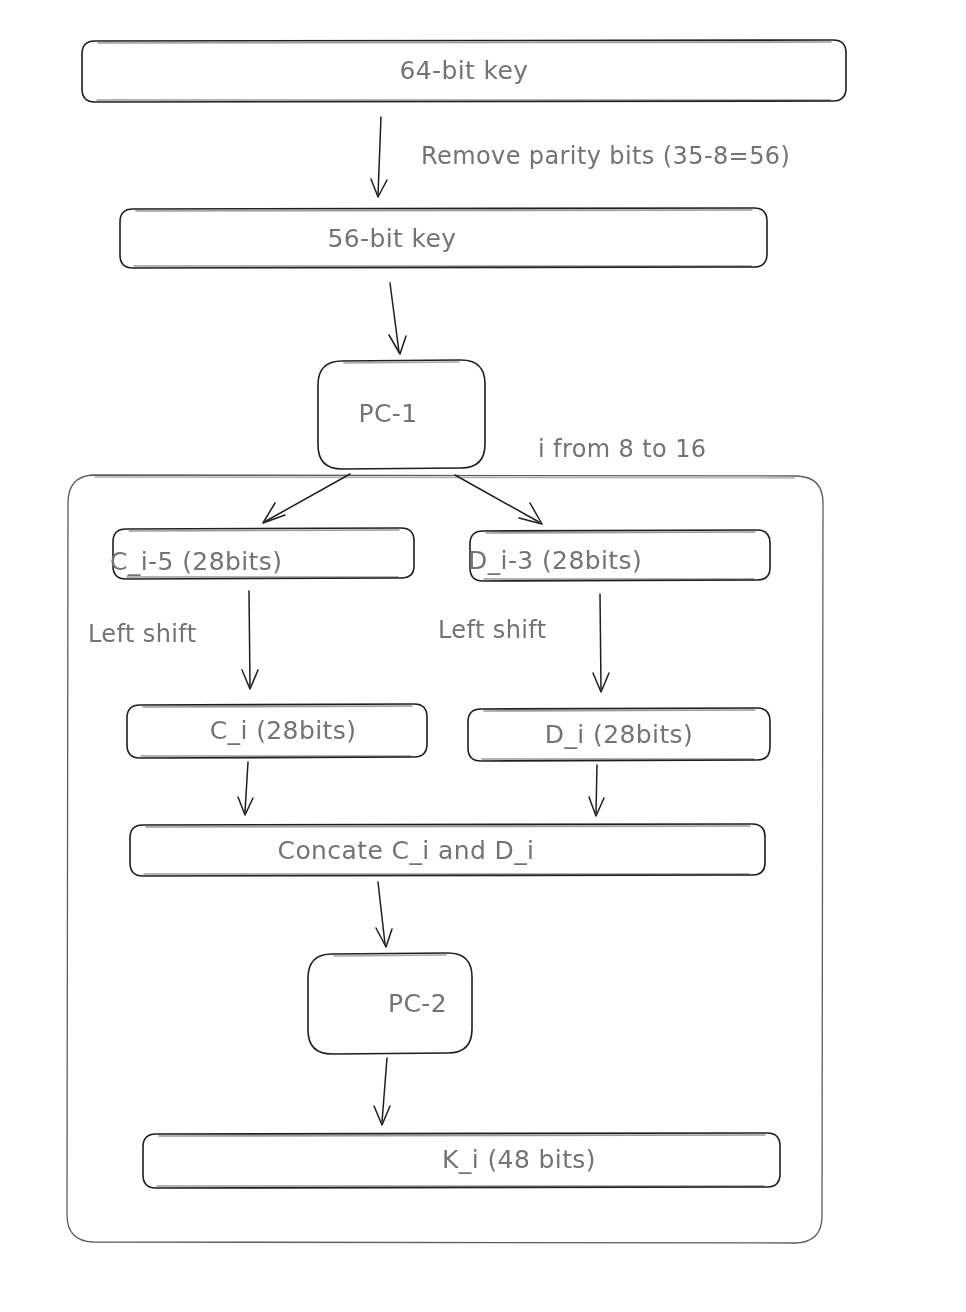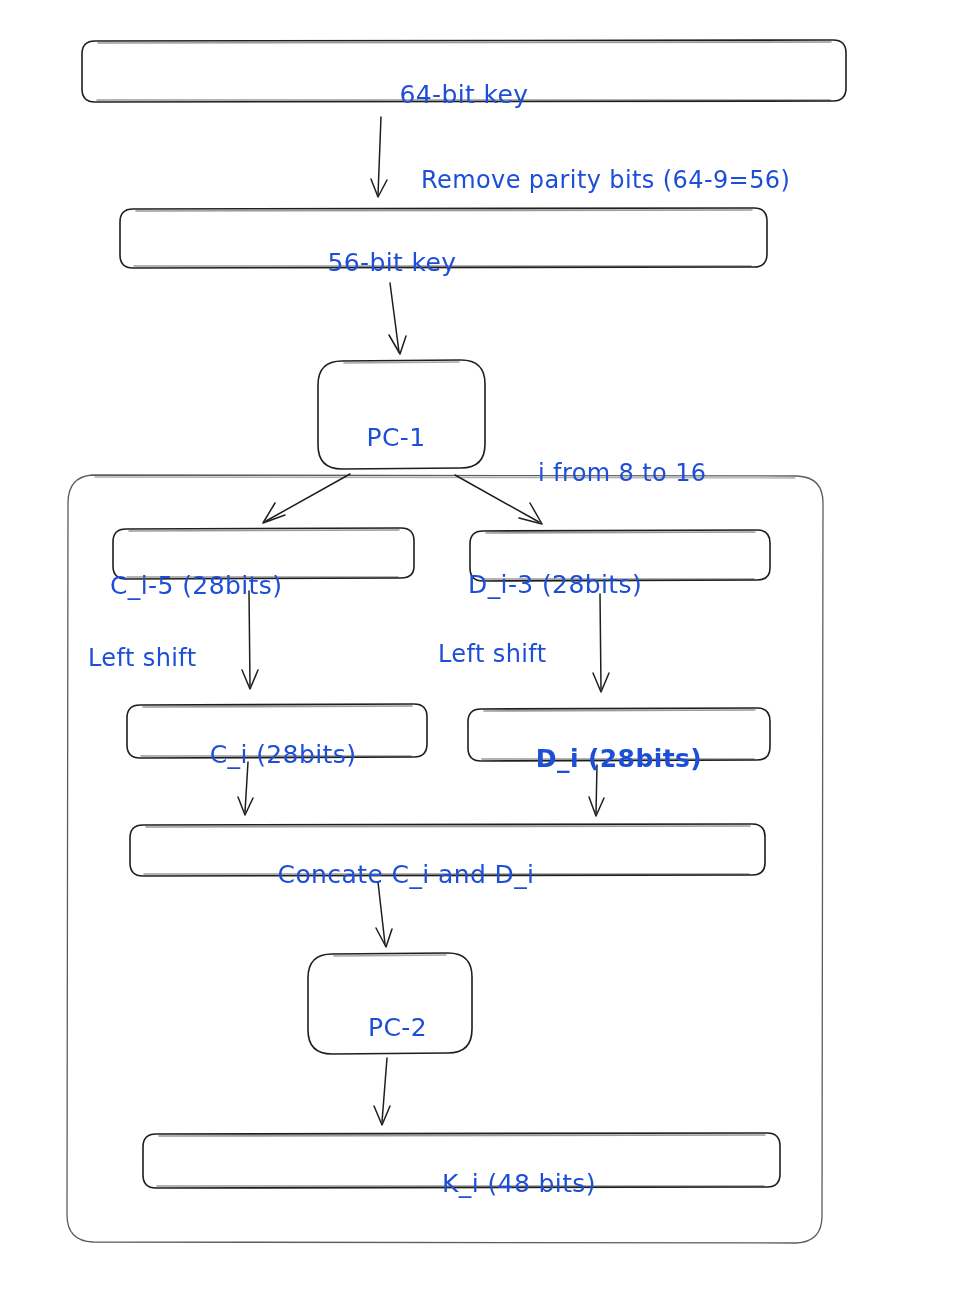--- a/index.html
+++ b/index.html
@@ -41,24 +41,23 @@
   .edge-stroke {
     fill: none;
     stroke: #1e1e1e;
     stroke-width: 1.5;
     stroke-linecap: round;
     stroke-linejoin: round;
   }
   .lbl {
     position: absolute;
     font-family: "DejaVu Sans", sans-serif;
-    color: #1d4ed8;
+    color: #737373;
     white-space: nowrap;
     letter-spacing: 0.4px;
-    margin-top: 24px;
     -webkit-font-smoothing: antialiased;
   }
   .node-lbl {
     font-size: 25px;
     line-height: 1;
   }
   .edge-lbl {
     font-size: 24px;
     line-height: 1;
   }
@@ -183,39 +182,39 @@
     <g>
       <path class="shape-stroke" d="M 156 1134 L 767 1133 Q 780 1133 780 1146 L 780 1174 Q 780 1187 767 1187 L 156 1188 Q 143 1188 143 1175 L 143 1147 Q 143 1134 156 1134 Z"></path>
       <path class="shape-stroke" d="M 159 1136 L 765 1135" opacity="0.45"></path>
       <path class="shape-stroke" d="M 157 1186 L 764 1186" opacity="0.45"></path>
     </g>
 
   </svg>
 
   <div class="lbl node-lbl center" style="left:82px; top:58px; width:764px;">64-bit key</div>
 
-  <div class="lbl edge-lbl" style="left:421px; top:144px;">Remove parity bits (64-9=56)</div>
+  <div class="lbl edge-lbl" style="left:421px; top:144px;">Remove parity bits (35-8=56)</div>
 
   <div class="lbl node-lbl center" style="left:120px; top:226px; width:544px;">56-bit key</div>
 
-  <div class="lbl node-lbl center" style="left:326px; top:401px; width:140px;">PC-1</div>
+  <div class="lbl node-lbl center" style="left:318px; top:401px; width:140px;">PC-1</div>
 
   <div class="lbl edge-lbl" style="left:538px; top:437px;">i from 8 to 16</div>
 
   <div class="lbl node-lbl" style="left:110px; top:549px;">C_i-5 (28bits)</div>
 
   <div class="lbl node-lbl" style="left:468px; top:548px;">D_i-3 (28bits)</div>
 
   <div class="lbl edge-lbl" style="left:88px; top:622px;">Left shift</div>
 
   <div class="lbl edge-lbl" style="left:438px; top:618px;">Left shift</div>
 
   <div class="lbl node-lbl center" style="left:127px; top:718px; width:312px;">C_i (28bits)</div>
 
-  <div class="lbl node-lbl center" style="left:468px; top:722px; width:302px;font-weight:bold;">D_i (28bits)</div>
+  <div class="lbl node-lbl center" style="left:468px; top:722px; width:302px;">D_i (28bits)</div>
 
   <div class="lbl node-lbl center" style="left:130px; top:838px; width:552px;">Concate C_i and D_i</div>
 
-  <div class="lbl node-lbl center" style="left:304px; top:991px; width:187px;">PC-2</div>
+  <div class="lbl node-lbl center" style="left:324px; top:991px; width:187px;">PC-2</div>
 
   <div class="lbl node-lbl center" style="left:143px; top:1147px; width:752px;">K_i (48 bits)</div>
 
 </div>
 
 </body></html>

